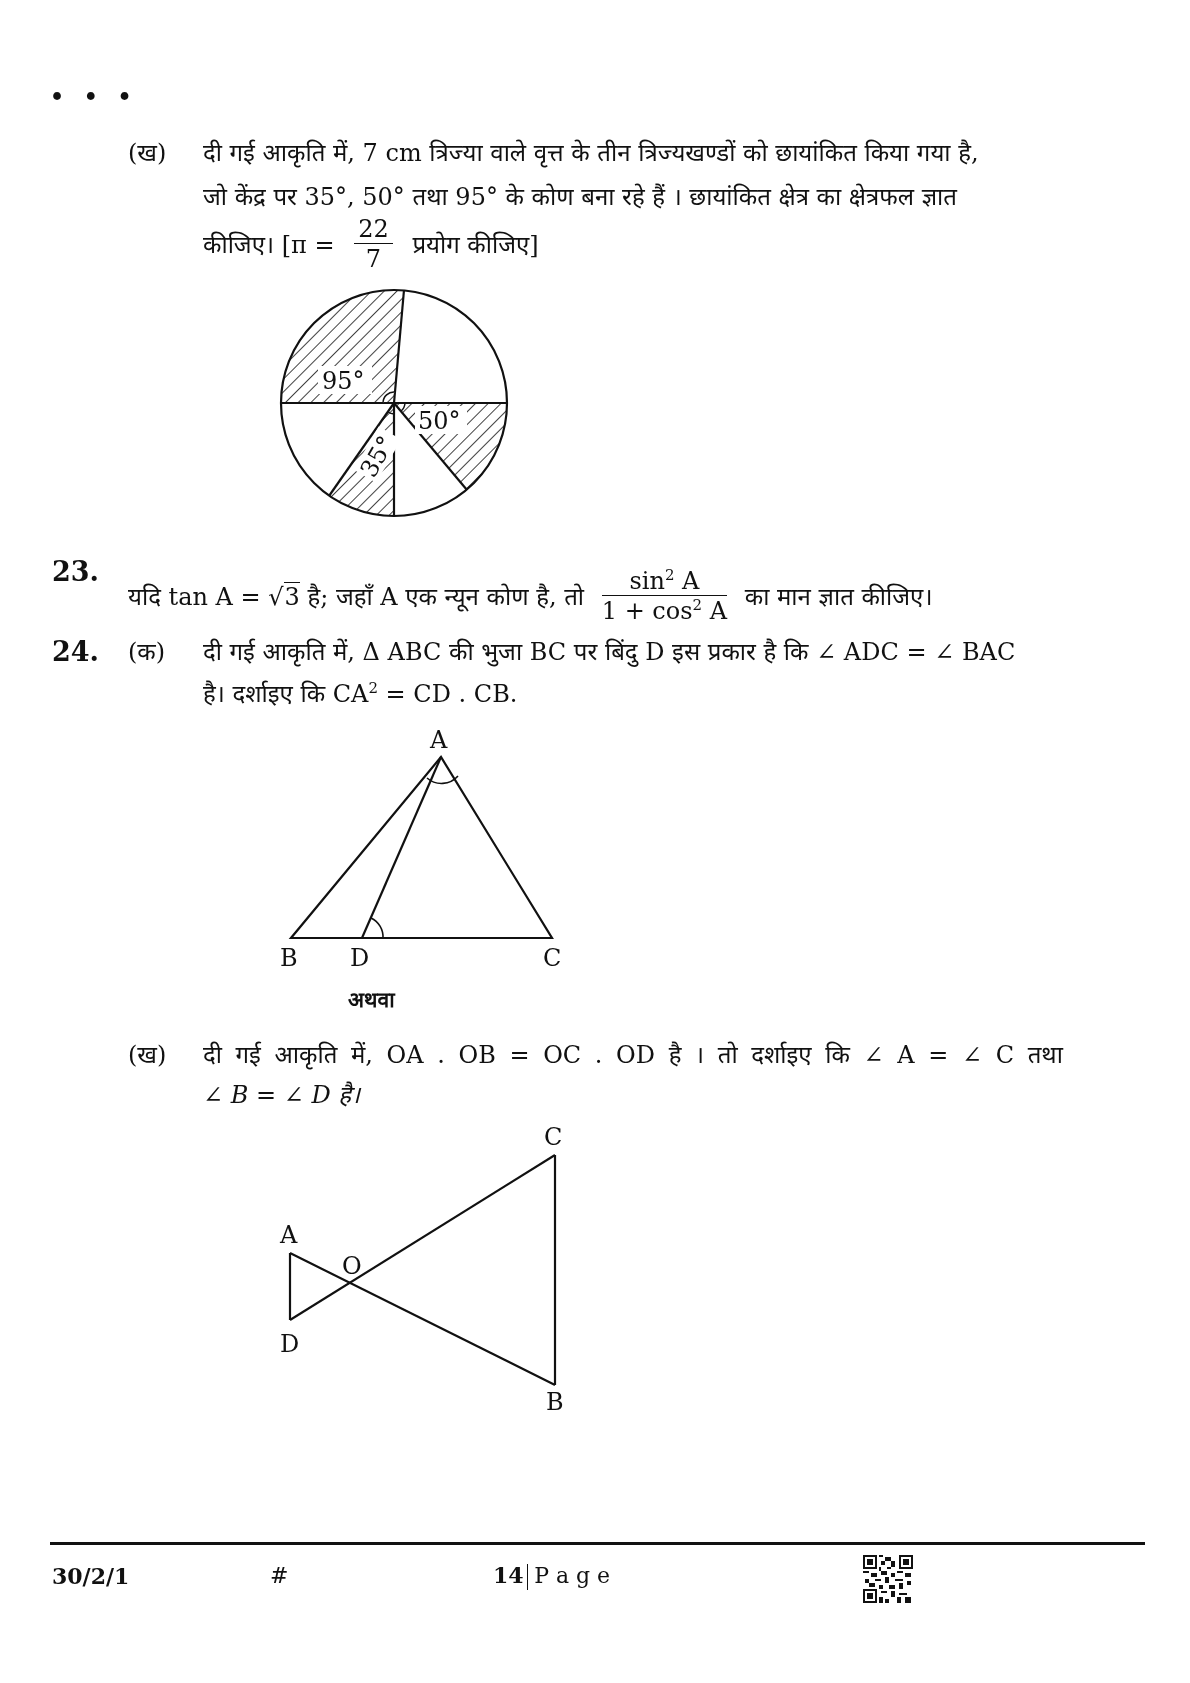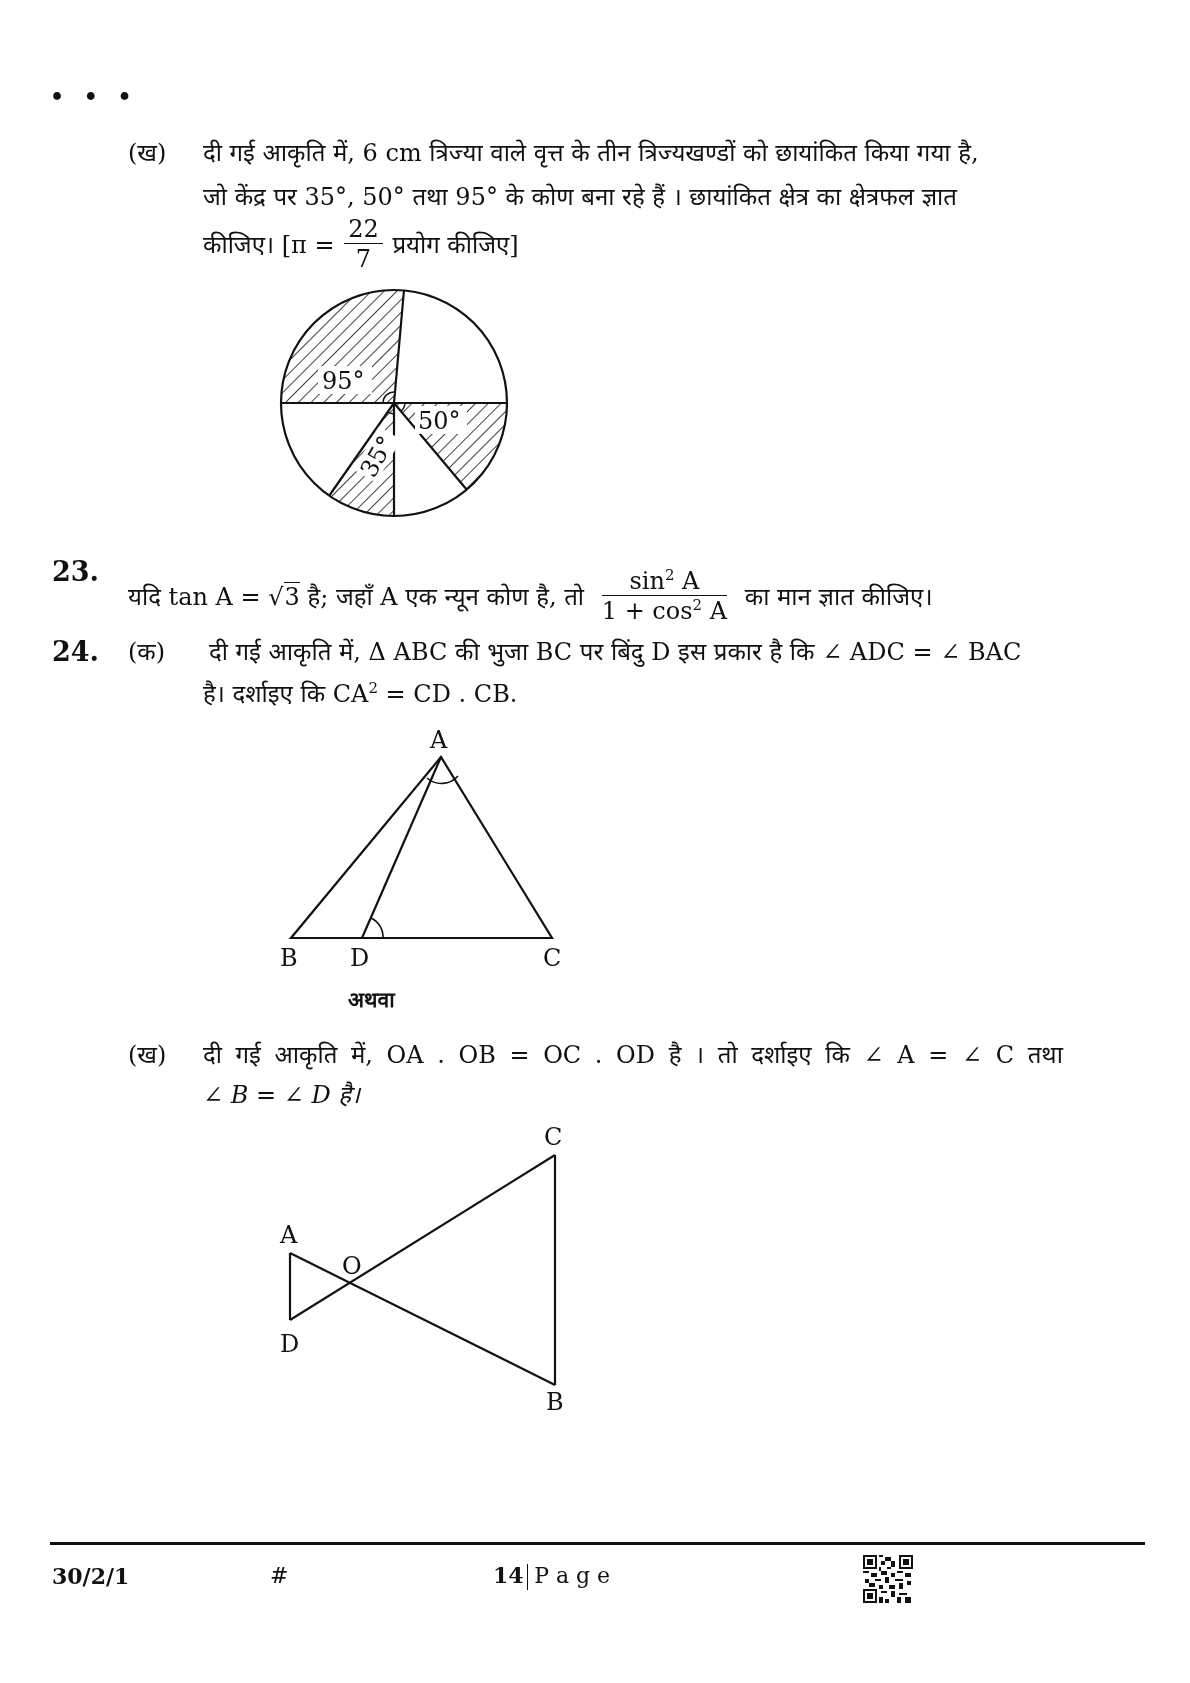--- a/index.html
+++ b/index.html
@@ -2,37 +2,37 @@
 <html><head>
   <meta charset="utf-8">
   <style>
     html, body { margin:0; padding:0; background:#ffffff; }
     body { width:1190px; height:1683px; position:relative; overflow:hidden;
            font-family:"DejaVu Serif", serif; color:#111; }
     .abs { position:absolute; white-space:nowrap; }
     .txt { font-size:24px; line-height:30px; }
     .qnum { font-weight:bold; font-size:27px; }
     .dots { font-size:22px; letter-spacing:6px; font-weight:bold; }
-    .frac { display:inline-block; vertical-align:middle; text-align:center; margin:0 2px; }
+    .frac { display:inline-block; vertical-align:middle; text-align:center; margin:0 12px; }
     .frac .num { display:block; border-bottom:1.5px solid #111; padding:0 4px; line-height:28px; }
     .frac .den { display:block; line-height:30px; }
     sup { font-size:15px; vertical-align:super; line-height:0; }
     .sqrt { border-top:1.5px solid #111; padding-left:1px; }
     svg text { font-family:"DejaVu Serif", serif; }
     .footer-rule { position:absolute; left:50px; top:1542px; width:1095px; height:3px; background:#111; }
     .footer { font-size:22px; }
     .pg-sep { display:inline-block; width:1.5px; height:26px; background:#111; vertical-align:middle; margin:0 6px 0 3px; }
   </style>
 </head>
 <body>
 
 <div class="abs dots" style="left:50px; top:83px;">• • •</div>
 
 <div class="abs txt" style="left:128px; top:138px;">(ख)</div>
-<div class="abs txt" style="left:203px; top:138px;">दी गई आकृति में, 6 cm त्रिज्या वाले वृत्त के तीन त्रिज्यखण्डों को छायांकित किया गया है,</div>
+<div class="abs txt" style="left:203px; top:138px;">दी गई आकृति में, 7 cm त्रिज्या वाले वृत्त के तीन त्रिज्यखण्डों को छायांकित किया गया है,</div>
 <div class="abs txt" style="left:203px; top:182px;">जो केंद्र पर 35°, 50° तथा 95° के कोण बना रहे हैं । छायांकित क्षेत्र का क्षेत्रफल ज्ञात</div>
 <div class="abs txt" style="left:203px; top:215px;">
   <span style="vertical-align:middle;margin-top:48px;">कीजिए।  [π =</span>
   <span class="frac">
     <span class="num">22</span>
     <span class="den">7</span>
   </span>
   <span style="vertical-align:middle;">प्रयोग कीजिए]</span>
 </div>
 
@@ -79,21 +79,21 @@
   <span style="vertical-align:middle;">यदि tan A = </span><span style="vertical-align:middle;">√<span class="sqrt">3</span></span><span style="vertical-align:middle;"> है; जहाँ A एक न्यून कोण है, तो</span>
   <span class="frac" style="margin:0 10px;">
     <span class="num" style="padding:0 10px;"><span>sin</span><sup>2</sup><span> A</span></span>
     <span class="den"><span>1 + cos</span><sup>2</sup><span> A</span></span>
   </span>
   <span style="vertical-align:middle;">का मान ज्ञात कीजिए।</span>
 </div>
 
 <div class="abs txt qnum" style="left:52px; top:637px;">24.</div>
 <div class="abs txt" style="left:128px; top:637px;">(क)</div>
-<div class="abs txt" style="left:203px; top:637px;margin-left:6px;">दी गई आकृति में, Δ ABC की भुजा BC पर बिंदु D इस प्रकार है कि ∠ ADC = ∠ BAC</div>
+<div class="abs txt" style="left:203px; top:637px;">दी गई आकृति में, Δ ABC की भुजा BC पर बिंदु D इस प्रकार है कि ∠ ADC = ∠ BAC</div>
 <div class="abs txt" style="left:203px; top:679px;">
   <span>है। दर्शाइए कि CA</span><sup>2</sup><span> = CD . CB.</span>
 </div>
 
 <svg class="abs" style="left:270px; top:725px;" width="320" height="250" viewBox="270 725 320 250">
   <polygon points="441,757 291,938 552,938" fill="none" stroke="#111" stroke-width="2.2"></polygon>
   <line x1="441" y1="757" x2="362" y2="938" stroke="#111" stroke-width="2.2"></line>
   <path d="M427,778 A22,22 0 0 0 458,776" fill="none" stroke="#111" stroke-width="1.6"></path>
   <path d="M371,918 A21,21 0 0 1 383,938" fill="none" stroke="#111" stroke-width="1.6"></path>
   <text x="430" y="748" font-size="24" fill="#111">A</text>

